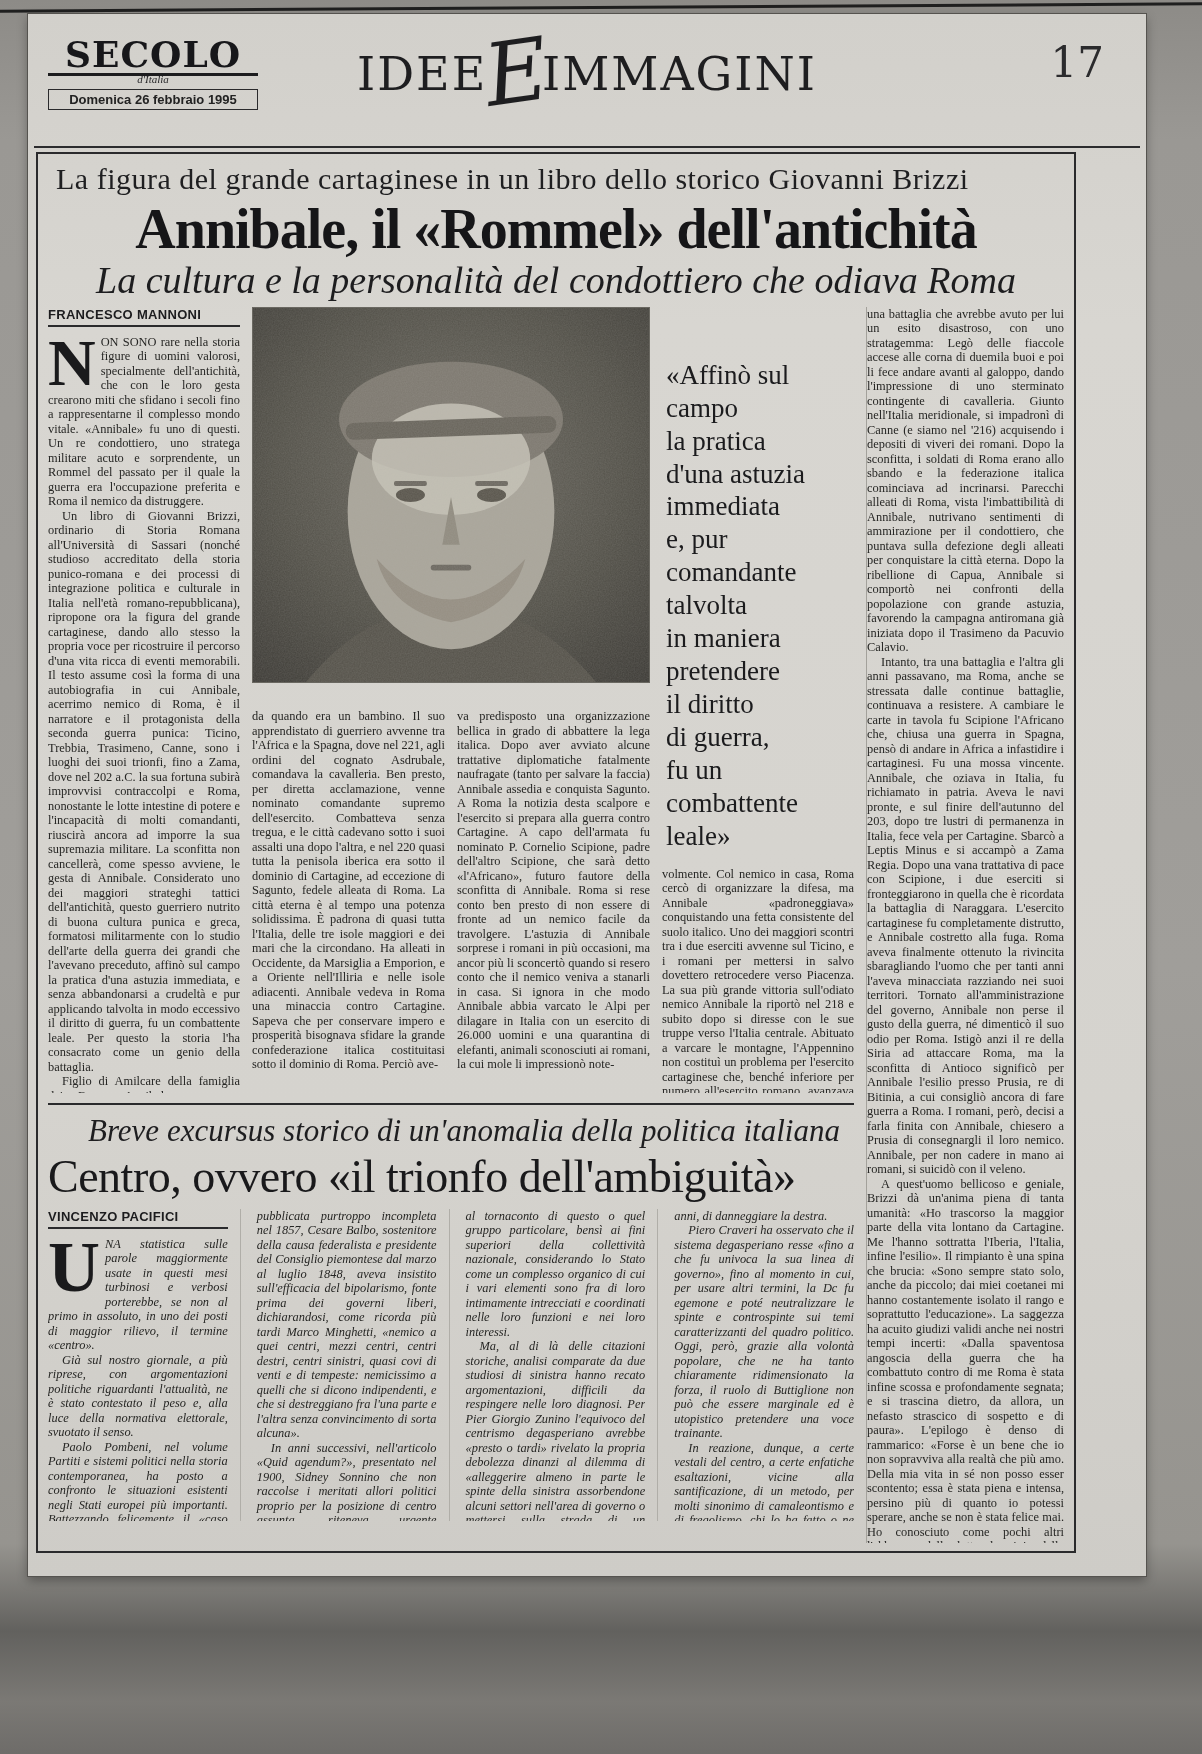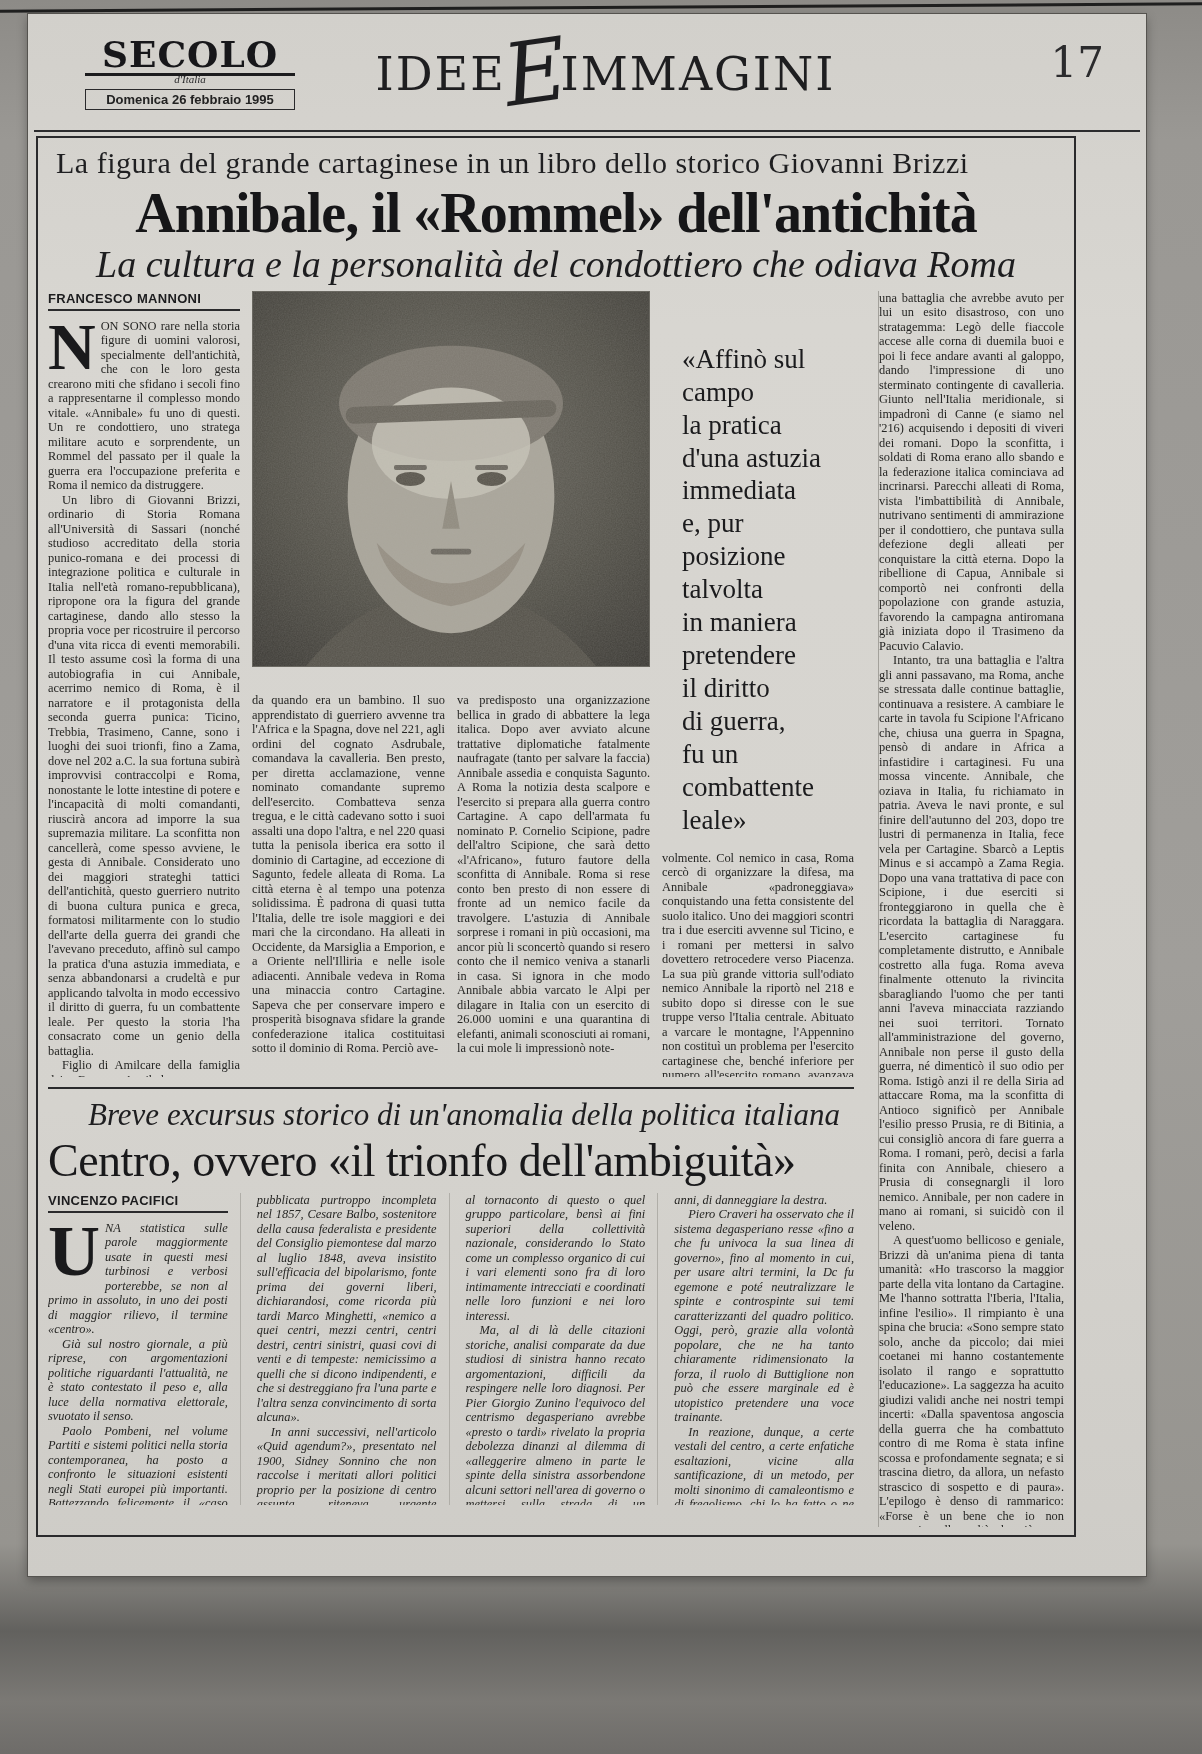--- a/index.html
+++ b/index.html
@@ -8,47 +8,47 @@
     background:linear-gradient(180deg,#8d8b87 0%,#9a9894 8%,#a09e9a 55%,#96948f 88%,#62615e 93%,#7b7975 97%,#6e6c69 100%);
     font-family:"Liberation Serif","DejaVu Serif",serif;
     color:#242422;overflow:hidden;
   }
   .paper{
     position:absolute;left:28px;top:14px;width:1118px;height:1562px;
     background:linear-gradient(180deg,#d2d0cb 0%,#d8d6d1 20%,#d5d3ce 70%,#ceccc7 100%);
     box-shadow:0 0 0 1px #55534f, 0 4px 10px rgba(0,0,0,.35);
   }
   
-  .page-header{position:relative;height:116px;margin-left:37px;}
+  .page-header{position:relative;height:132px;}
   .masthead{position:absolute;left:20px;top:22px;width:210px;text-align:center;}
   .masthead-title{font-family:"DejaVu Serif","Liberation Serif",serif;font-weight:bold;font-size:36px;letter-spacing:1px;line-height:1;color:#17171a;border-bottom:3px solid #1c1c1e;padding-bottom:1px;}
   .masthead-sub{font-style:italic;font-size:11px;line-height:1;margin-top:-2px;color:#2a2a2c;}
   .masthead-date{margin-top:4px;border:1.5px solid #2a2a2c;font-family:"Liberation Sans",sans-serif;font-weight:bold;font-size:13px;padding:2px 4px;color:#222;}
   .section-title{position:absolute;left:0;right:0;top:28px;text-align:center;font-family:"DejaVu Serif","Liberation Serif",serif;font-size:46px;letter-spacing:2px;color:#1e1e20;line-height:1.4;}
   .section-title .amp{font-family:"DejaVu Serif",serif;font-style:italic;font-size:86px;line-height:0;vertical-align:-12px;letter-spacing:0;margin:0 -6px 0 -2px;display:inline-block;transform:rotate(-8deg);}
   .page-number{position:absolute;right:42px;top:24px;font-size:42px;font-family:"DejaVu Serif",serif;color:#2b2b2d;}
   .header-rule{border-top:2px solid #2c2c2e;margin:0 6px;}
   
   .article-box{margin:4px 70px 0 8px;border:2px solid #2a2a2c;padding:6px 10px 8px 10px;position:relative;background:transparent;}
   .kicker1{font-size:30px;letter-spacing:.5px;margin:2px 0 0 8px;color:#1f1f21;}
   .headline1{font-size:56px;font-weight:600;text-align:center;margin:4px 0 0 0;line-height:1.05;color:#161618;letter-spacing:-1px;}
   .subhead1{font-size:38px;font-style:italic;font-weight:500;text-align:center;margin:2px 0 6px 0;line-height:1.05;color:#1d1d1f;}
   
-  .main-row{display:flex;gap:24px;margin-top:6px;}
+  .main-row{display:flex;gap:12px;margin-top:6px;}
   .left-region{width:806px;flex:0 0 806px;}
   .right-col{flex:1 1 auto;border-left:1px solid #a3a19b;height:1236px;overflow:hidden;}
   .a1-cols{display:flex;gap:12px;height:786px;overflow:hidden;}
   .a1c1{flex:0 0 192px;overflow:hidden;}
   .a1mid{flex:0 0 398px;}
   .midcols{display:flex;gap:12px;height:404px;overflow:hidden;margin-top:6px;align-items:center;}
   .midcols>div{flex:1 1 50%;overflow:hidden;}
   .a1c4{flex:1 1 auto;overflow:hidden;}
   .byline-block{font-family:"Liberation Sans",sans-serif;font-weight:bold;font-size:13px;letter-spacing:.3px;color:#1c1c1e;border-bottom:2px solid #2a2a2c;padding-bottom:3px;margin-bottom:8px;}
   .portrait{width:100%;height:376px;display:block;border:1px solid #6a6861;box-sizing:border-box;background:#4c4a45;}
-  .pullquote{margin:52px 2px 14px 20px;font-size:27px;line-height:1.22;color:#1b1b1d;font-weight:500;}
+  .pullquote{margin:52px 2px 14px 4px;font-size:27px;line-height:1.22;color:#1b1b1d;font-weight:500;}
   .bp{margin:0;font-size:12.4px;line-height:1.17;text-align:justify;color:#262624;}
   .bp.indent{text-indent:14px;}
   .dropcap{float:left;font-size:66px;line-height:.78;padding:2px 5px 0 0;font-weight:bold;color:#1a1a1c;}
   
   .article2{border-top:2px solid #2a2a2c;margin-top:10px;padding-top:4px;}
   .kicker2{font-style:italic;font-size:31px;margin:4px 0 0 40px;color:#1e1e20;}
   .headline2{font-size:46px;font-weight:500;text-align:left;margin:4px 0 8px 0;line-height:1.05;color:#19191b;letter-spacing:-.5px;}
   .a2-cols{display:flex;gap:12px;height:312px;overflow:hidden;}
   .a2-cols>div{flex:1 1 25%;overflow:hidden;border-left:1px solid #b0aea8;padding-left:16px;}
   .a2-cols>div:first-child{border-left:none;padding-left:0;}
@@ -131,21 +131,21 @@
               </div>
             </div>
           </div>
 
           <div class="a1c4">
             <div class="pullquote">
               <div>«Affinò sul campo</div>
               <div>la pratica</div>
               <div>d'una astuzia</div>
               <div>immediata</div>
-              <div>e, pur posizione</div>
+              <div>e, pur comandante</div>
               <div>talvolta</div>
               <div>in maniera</div>
               <div>pretendere</div>
               <div>il diritto</div>
               <div>di guerra,</div>
               <div>fu un combattente</div>
               <div>leale»</div>
             </div>
             <p class="bp">volmente. Col nemico in casa, Roma cercò di organizzare la difesa, ma Annibale «padroneggiava» conquistando una fetta consistente del suolo italico. Uno dei maggiori scontri tra i due eserciti avvenne sul Ticino, e i romani per mettersi in salvo dovettero retrocedere verso Piacenza. La sua più grande vittoria sull'odiato nemico Annibale la riportò nel 218 e subito dopo si diresse con le sue truppe verso l'Italia centrale. Abituato a varcare le montagne, l'Appennino non costituì un problema per l'esercito cartaginese che, benché inferiore per numero all'esercito romano, avanzava vittorioso. La potenza di Roma metteva in campo alleati fedelissimi, ma Annibale schiumava ogni cosa, portandosi sempre più vicino al cuore dell'impero. Spostandosi continuamente ingannava le forze nemiche, e quando si vide accerchiato dal console Fabio, riuscì a sfuggire ad</p>
           </div>

